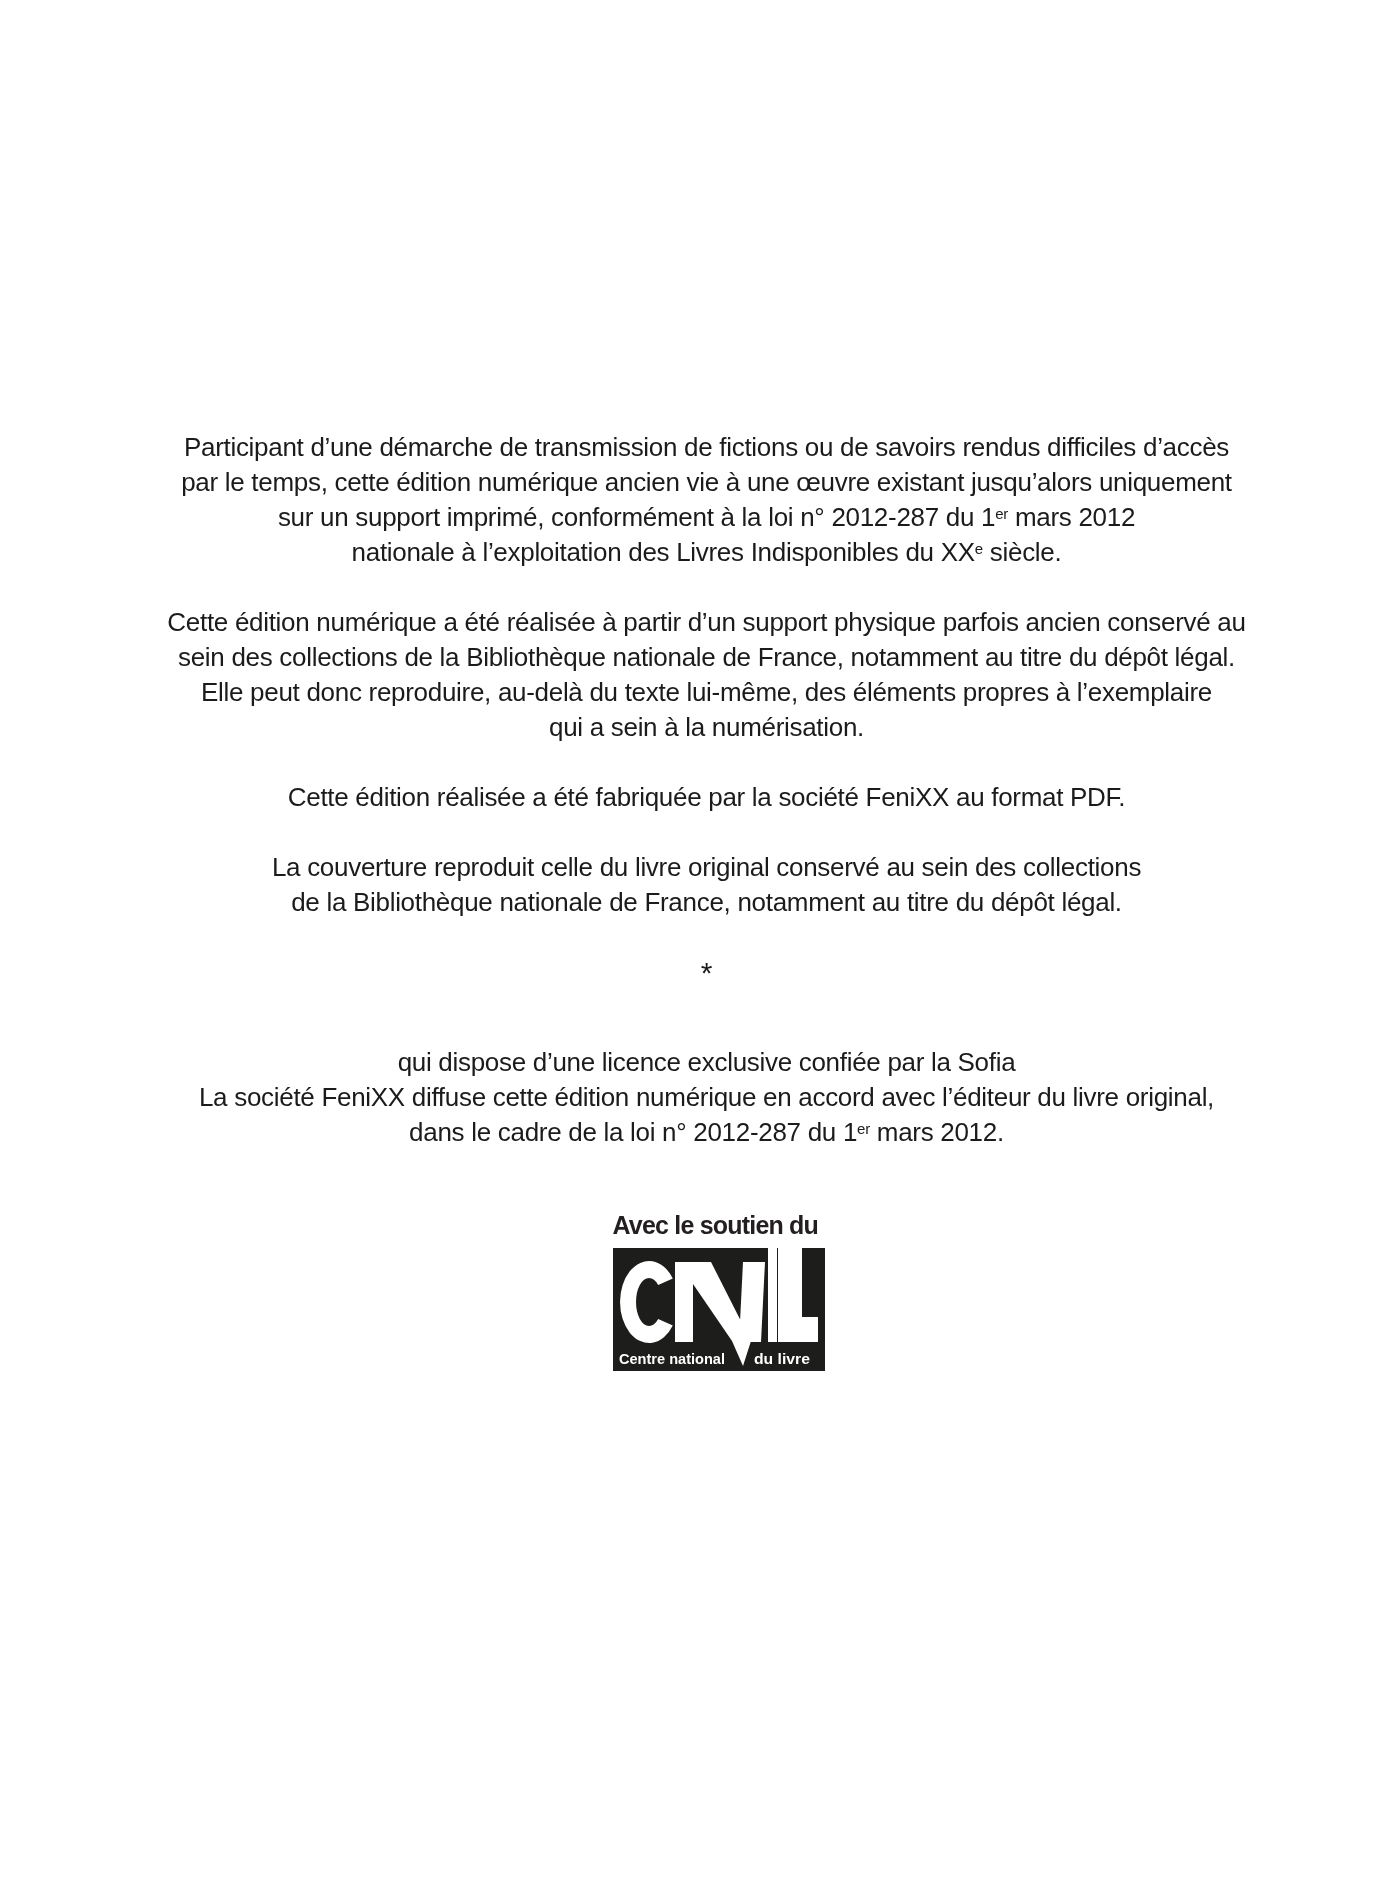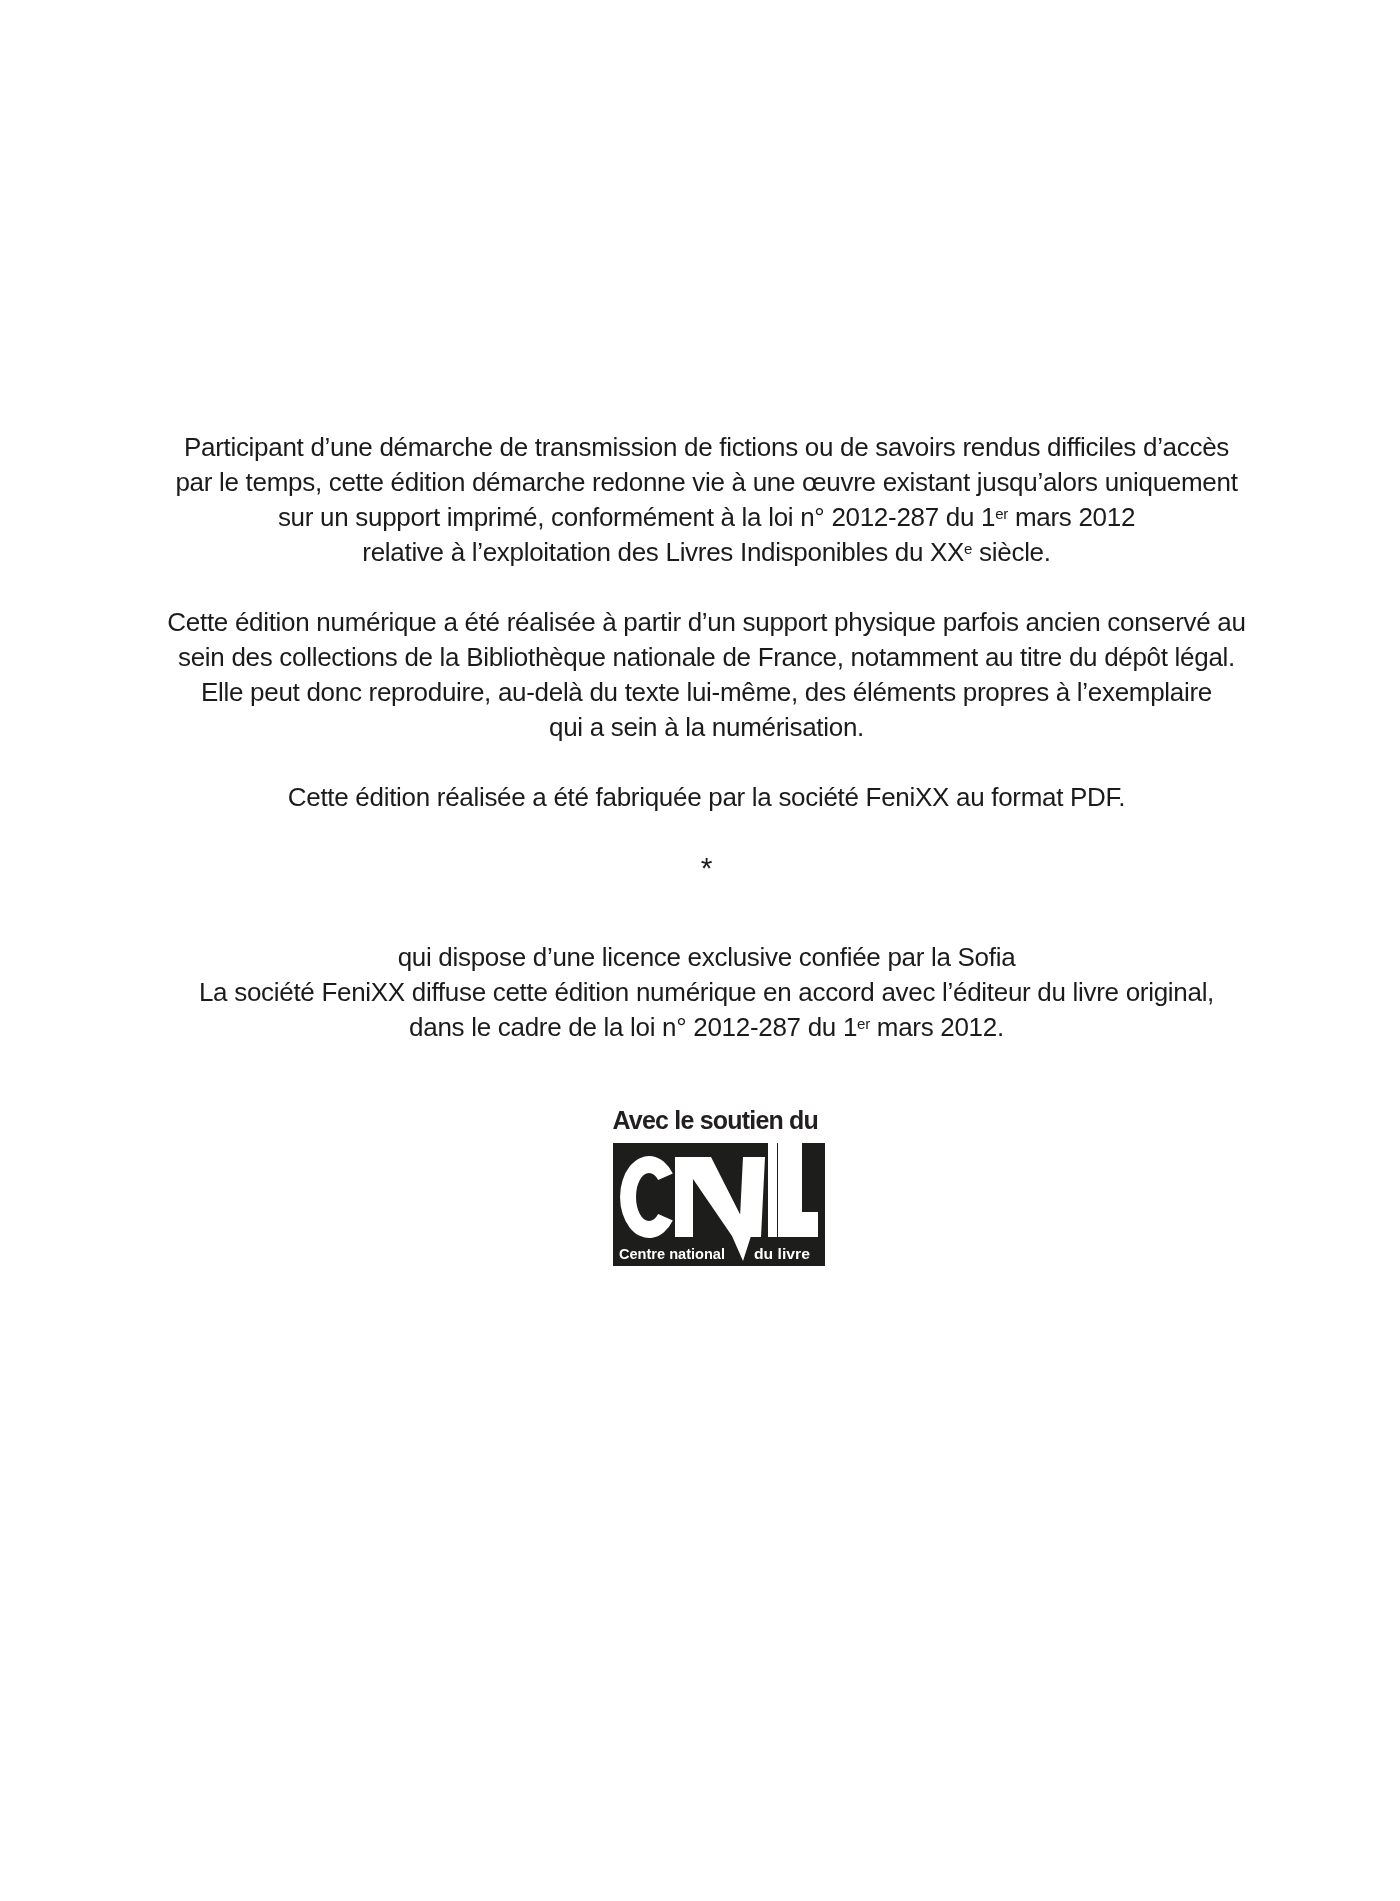--- a/index.html
+++ b/index.html
@@ -65,32 +65,36 @@
   }
 </style>
 </head>
 <body>
 
 <div class="page">
   <main class="text-block">
     <div>
         <p class="para">
           <span class="line"><span>Participant d’une démarche de transmission de fictions ou de savoirs rendus difficiles d’accès</span></span>
-          <span class="line"><span>par le temps, cette édition démarche redonne vie à une œuvre existant jusqu’alors uniquement</span></span>
+          <span class="line"><span>par le temps, cette édition numérique ancien vie à une œuvre existant jusqu’alors uniquement</span></span>
           <span class="line"><span>sur un support imprimé, conformément à la loi n° 2012-287 du 1</span><sup>er</sup><span> mars 2012</span></span>
-          <span class="line"><span>relative à l’exploitation des Livres Indisponibles du XX</span><sup>e</sup><span> siècle.</span></span>
+          <span class="line"><span>nationale à l’exploitation des Livres Indisponibles du XX</span><sup>e</sup><span> siècle.</span></span>
         </p>
         <p class="para">
           <span class="line"><span>Cette édition numérique a été réalisée à partir d’un support physique parfois ancien conservé au</span></span>
           <span class="line"><span>sein des collections de la Bibliothèque nationale de France, notamment au titre du dépôt légal.</span></span>
           <span class="line"><span>Elle peut donc reproduire, au-delà du texte lui-même, des éléments propres à l’exemplaire</span></span>
           <span class="line"><span>qui a sein à la numérisation.</span></span>
         </p>
         <p class="para">
           <span class="line"><span>Cette édition réalisée a été fabriquée par la société FeniXX au format PDF.</span></span>
+        </p>
+        <p class="para">
+          <span class="line"><span>La couverture reproduit celle du livre original conservé au sein des collections</span></span>
+          <span class="line"><span>de la Bibliothèque nationale de France, notamment au titre du dépôt légal.</span></span>
         </p>
         <p class="para separator">
           <span class="line"><span>*</span></span>
         </p>
         <p class="para gap-lg">
           <span class="line"><span>qui dispose d’une licence exclusive confiée par la Sofia</span></span>
           <span class="line"><span>La société FeniXX diffuse cette édition numérique en accord avec l’éditeur du livre original,</span></span>
           <span class="line"><span>dans le cadre de la loi n° 2012-287 du 1</span><sup>er</sup><span> mars 2012.</span></span>
         </p>
       </div>

